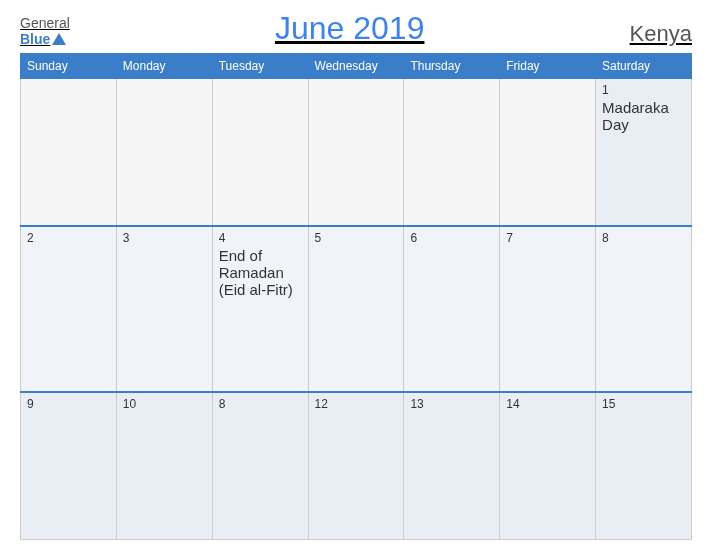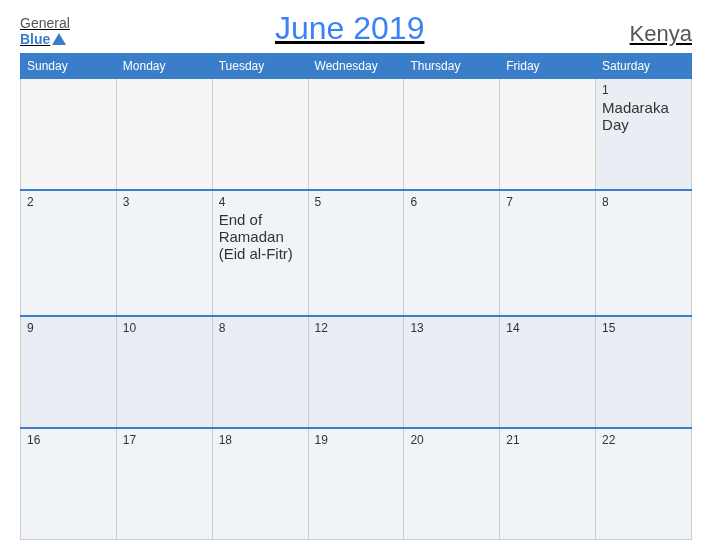--- a/index.html
+++ b/index.html
@@ -213,37 +213,14 @@
         <td class="row-border-top">
           <span class="day-number">13</span>
         </td>
         <td class="row-border-top">
           <span class="day-number">14</span>
         </td>
         <td class="row-border-top">
           <span class="day-number">15</span>
         </td>
       </tr>
-      <tr>
-        <td class="row-border-top">
-          <span class="day-number">16</span>
-        </td>
-        <td class="row-border-top">
-          <span class="day-number">17</span>
-        </td>
-        <td class="row-border-top">
-          <span class="day-number">18</span>
-        </td>
-        <td class="row-border-top">
-          <span class="day-number">19</span>
-        </td>
-        <td class="row-border-top">
-          <span class="day-number">20</span>
-        </td>
-        <td class="row-border-top">
-          <span class="day-number">21</span>
-        </td>
-        <td class="row-border-top">
-          <span class="day-number">22</span>
-        </td>
-      </tr>
     </tbody>
 </table>
 
 </body></html>

